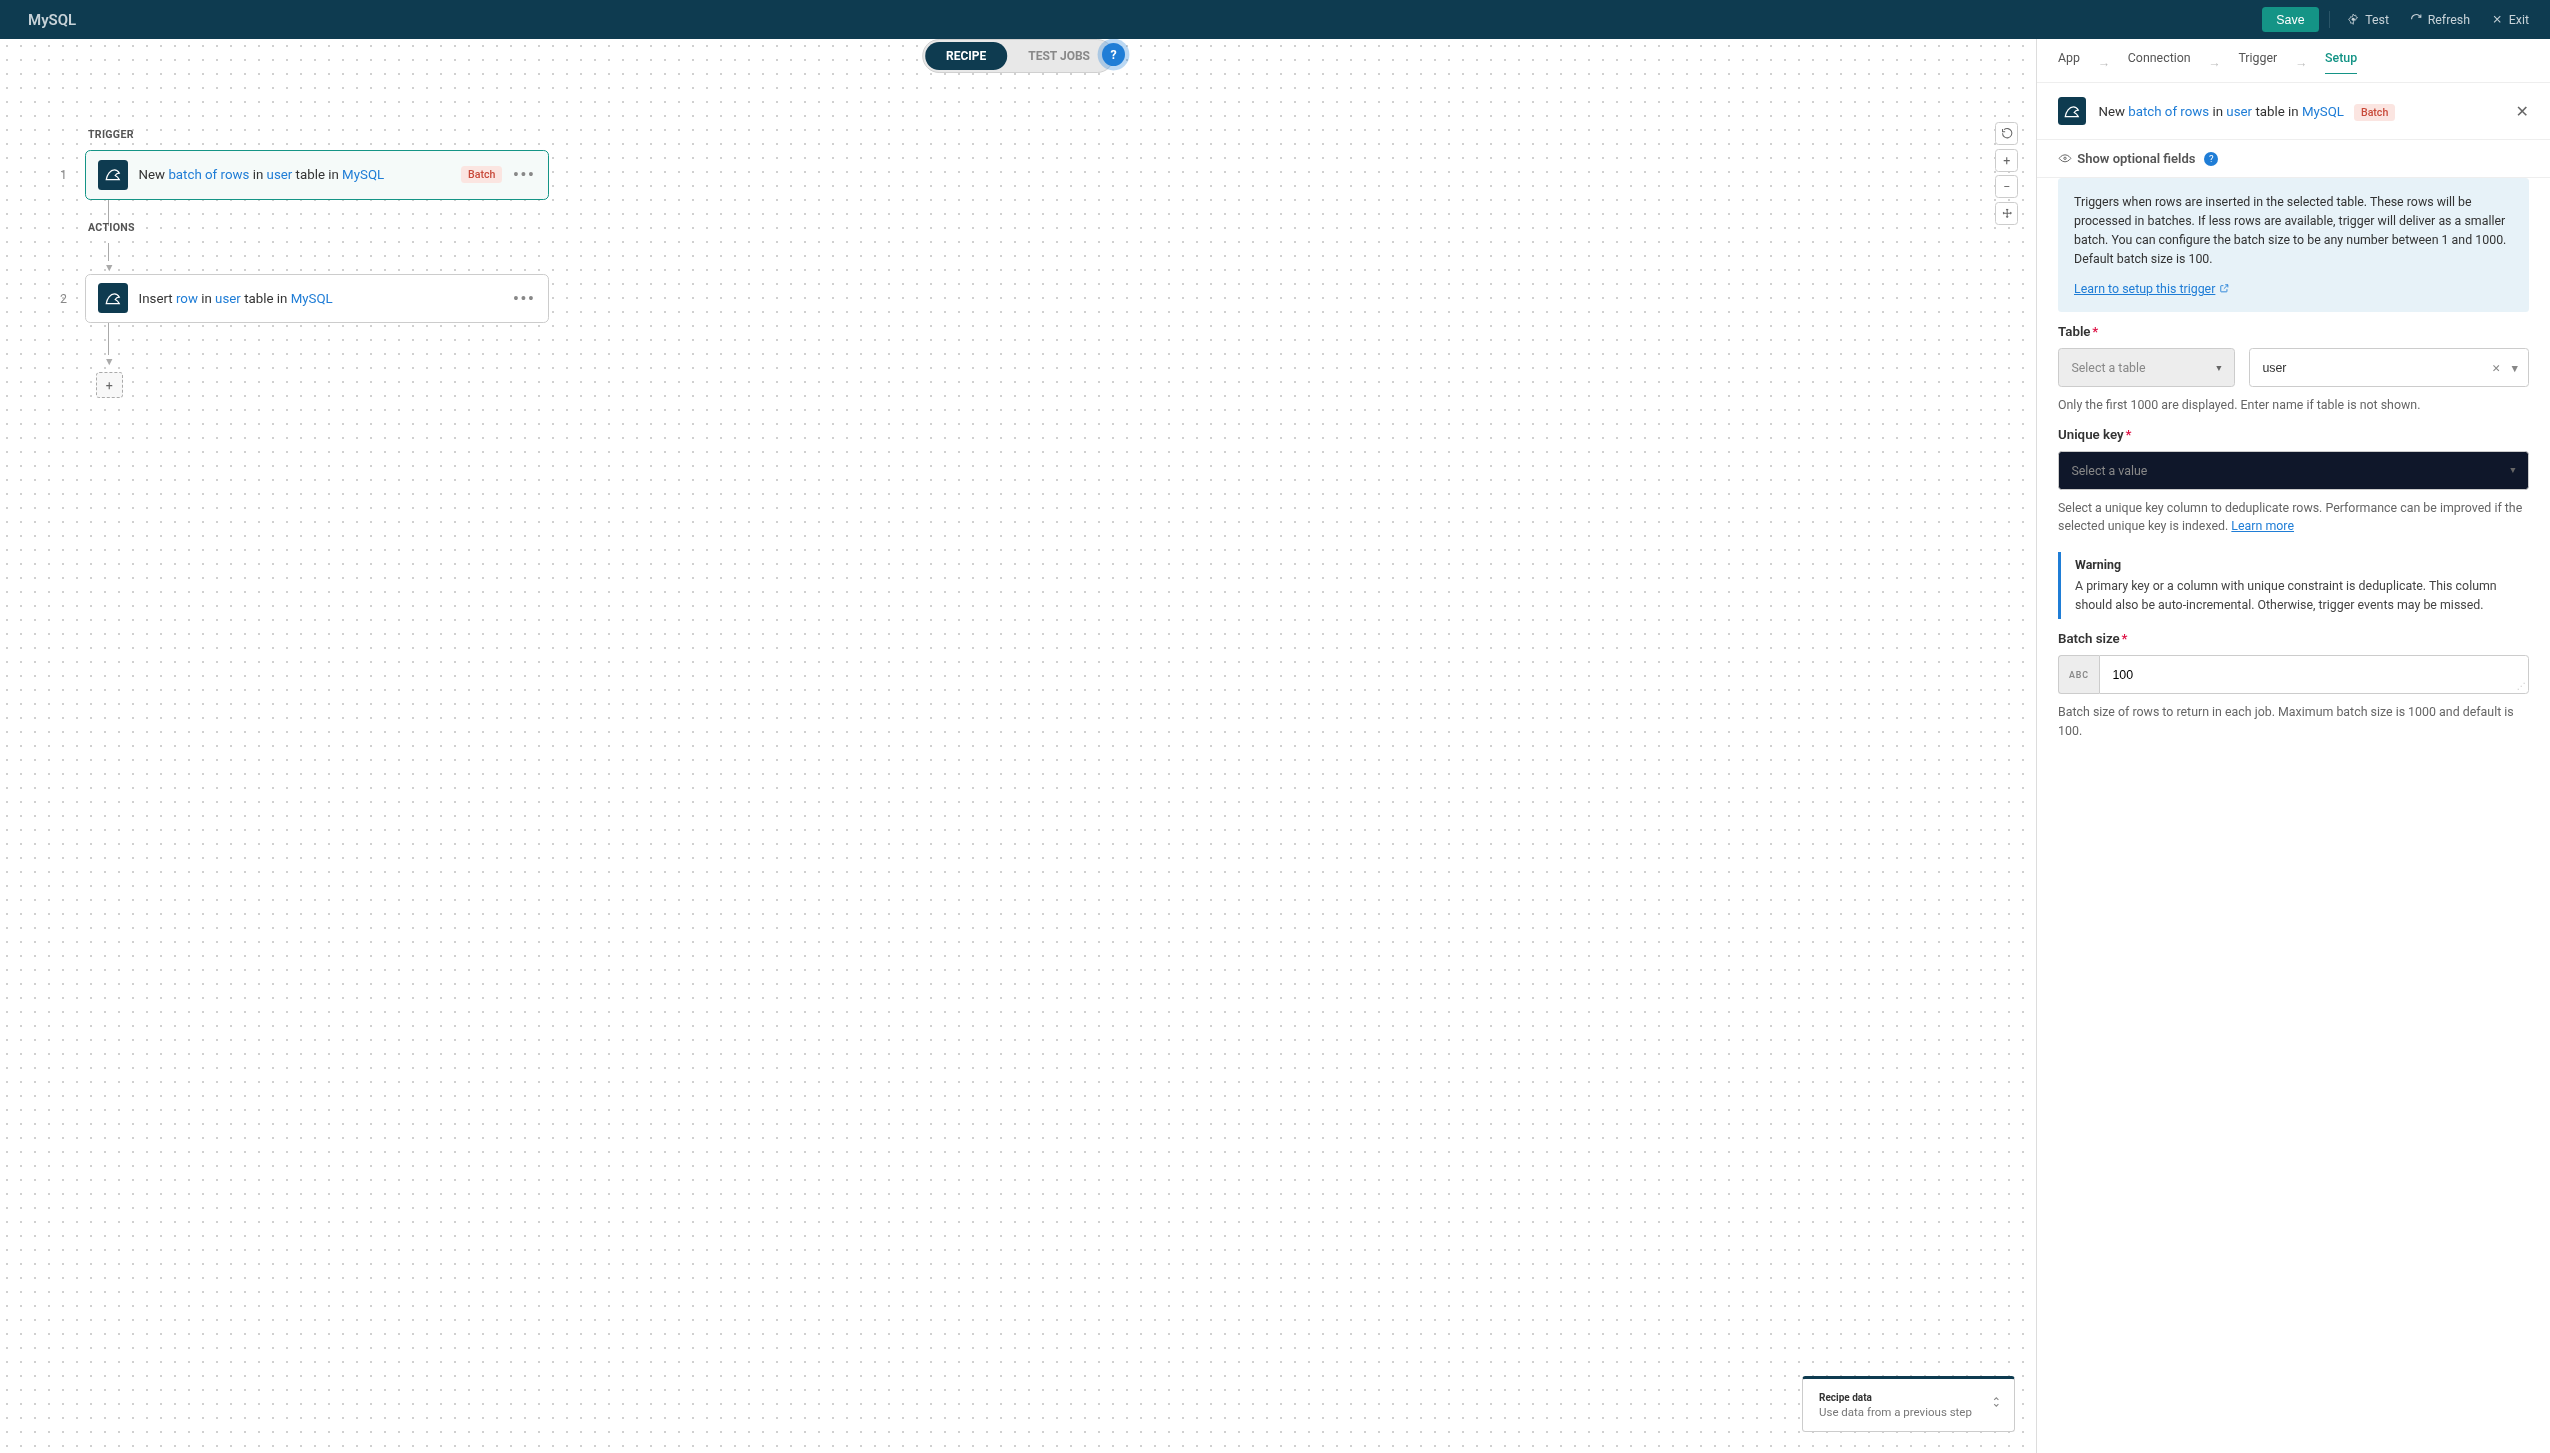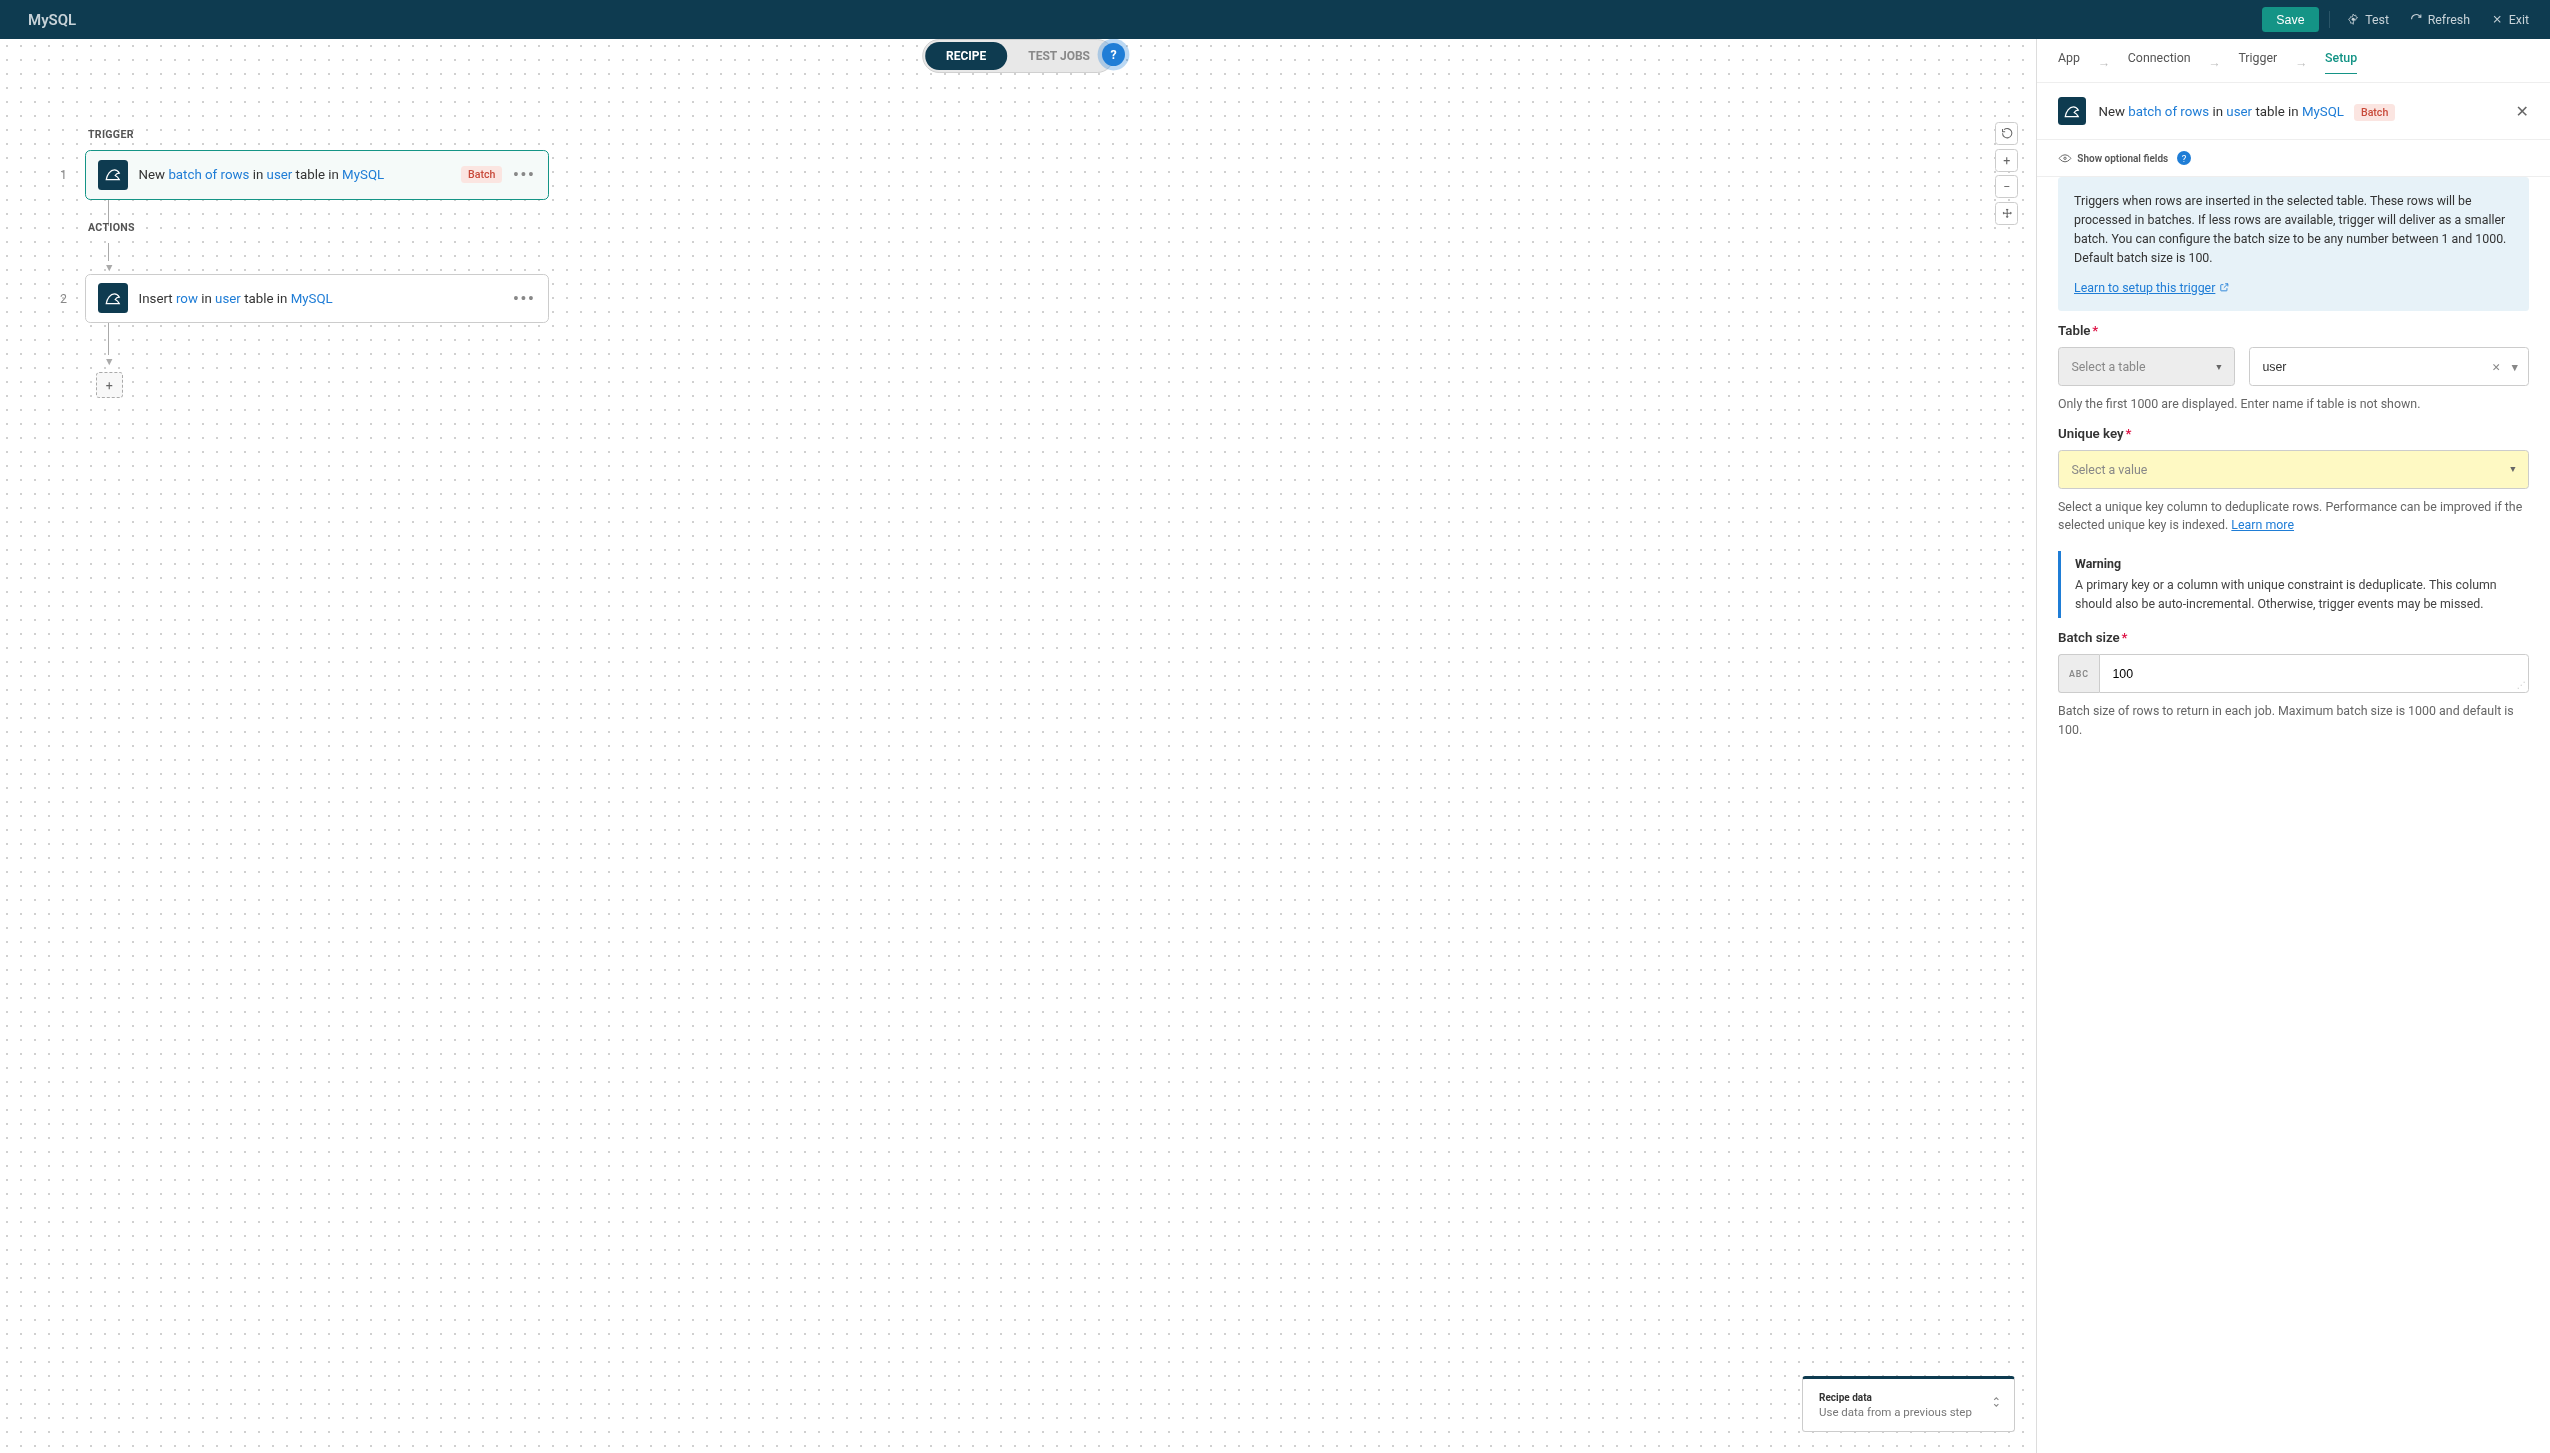--- a/index.html
+++ b/index.html
@@ -48,33 +48,33 @@
 .breadcrumb { display: flex; align-items: center; gap: 17.7px; padding: 10.6px 21px 7px; border-bottom: 0.9px solid transparent; font-size: 12.4px; }
 .crumb { color: #555; cursor: pointer; padding-bottom: 8.9px; }
 .crumb.active { color: #149486; font-weight: 500; border-bottom: 1.8px solid #149486; }
 .crumb-arrow { color: #bbb; }
 .panel-header { display: flex; align-items: center; gap: 12.4px; padding: 14px 21px; border-top: 0.9px solid #eee; border-bottom: 0.9px solid #eee; }
 .panel-header .step-icon { width: 28px; height: 28px; }
 .panel-header-text { flex: 1; font-size: 13.3px; }
 .panel-header-text .lk { color: #1f7dd6; }
 .close-x { color: #666; cursor: pointer; font-size: 16px; }
 .optional-row { display: flex; align-items: center; gap: 8.9px; padding: 10.6px 21px; border-bottom: 0.9px solid #eee; }
-.optional-label { display: flex; align-items: center; gap: 5.3px; color: #555; font-size: 10px; font-weight: 600; cursor: pointer; }
+.optional-label { display: flex; align-items: center; gap: 5.3px; color: #555; font-size: 13px; font-weight: 600; cursor: pointer; }
 .q-circle { width: 14px; height: 14px; border-radius: 50%; background: #1f7dd6; color: #fff; font-size: 9.7px; display: flex; align-items: center; justify-content: center; cursor: pointer; }
 
 .panel-body { flex: 1; overflow-y: auto; padding: 0 21px 26.6px; }
 .info-box { background: #e7f2f8; border-radius: 3.5px; padding: 14px 16px; font-size: 12.4px; color: #333; line-height: 1.55; margin-top: 0; }
 .info-link { color: #1f7dd6; text-decoration: underline; display: inline-flex; align-items: center; gap: 3.5px; margin-top: 10.6px; cursor: pointer; }
 .info-link svg { width: 10.6px; height: 10.6px; }
 
 .field { margin-top: 12px; }
 .field-label { font-size: 13.3px; font-weight: 600; color: #333; margin-bottom: 8.9px; }
 .field-label .req { color: #d14; margin-left: 1.8px; }
 .split-input { display: flex; gap: 14px; }
-.select-box { height: 39px; border: 0.9px solid #ccc; border-radius: 3.5px; display: flex; align-items: center; padding: 0 12.4px; background: #fef9c3; cursor: pointer; position: relative; }
+.select-box { height: 39px; border: 0.9px solid #ccc; border-radius: 3.5px; display: flex; align-items: center; padding: 0 12.4px; background: #0f172a; cursor: pointer; position: relative; }
 .select-box.grey { background: #ededed; width: 177px; }
 .select-box .caret { position: absolute; right: 10.6px; color: #666; font-size: 8.9px; }
 .select-placeholder { color: #888; }
 .text-input-wrap { flex: 1; position: relative; }
 .text-input { width: 100%; height: 39px; border: 0.9px solid #ccc; border-radius: 3.5px; padding: 0 57px 0 12.4px; font-size: 12.4px; color: #333; }
 .input-icons { position: absolute; right: 8.9px; top: 50%; transform: translateY(-50%); display: flex; gap: 8.9px; align-items: center; color: #888; }
 .input-icons span { cursor: pointer; font-size: 10.6px; }
 .field-hint { font-size: 12.4px; color: #666; margin-top: 8.9px; line-height: 1.5; }
 .field-hint a { color: #1f7dd6; text-decoration: underline; cursor: pointer; }
 

